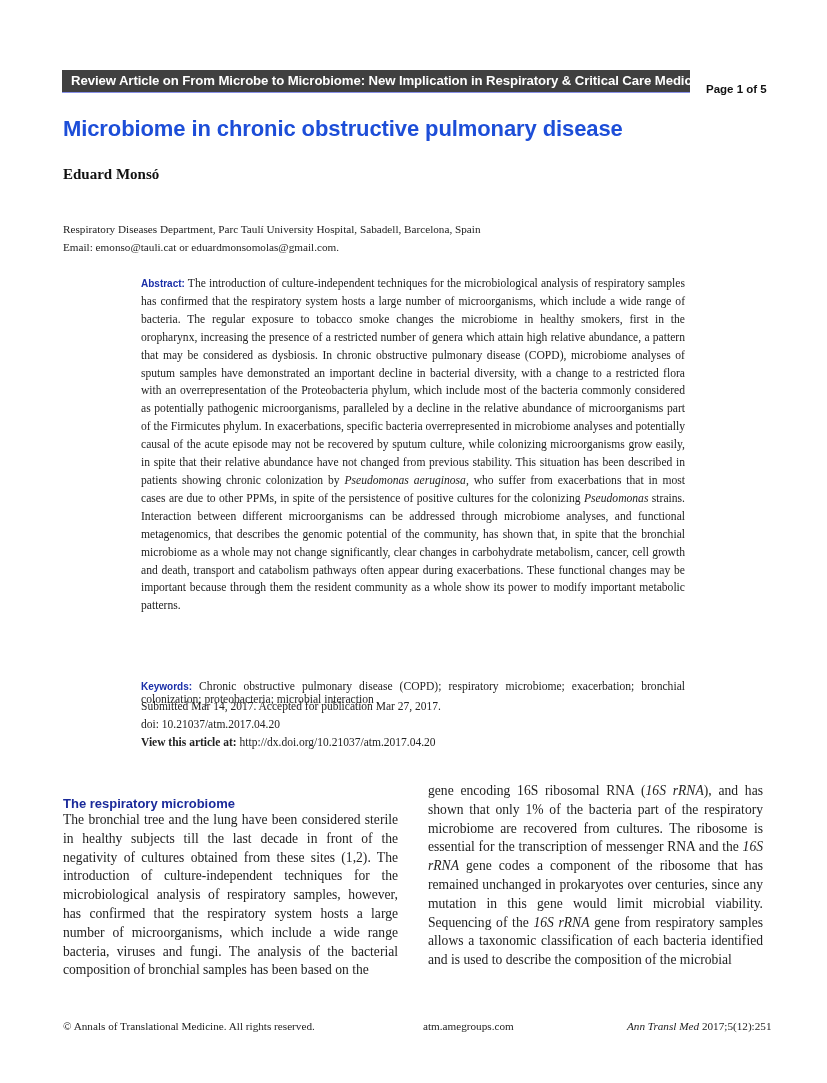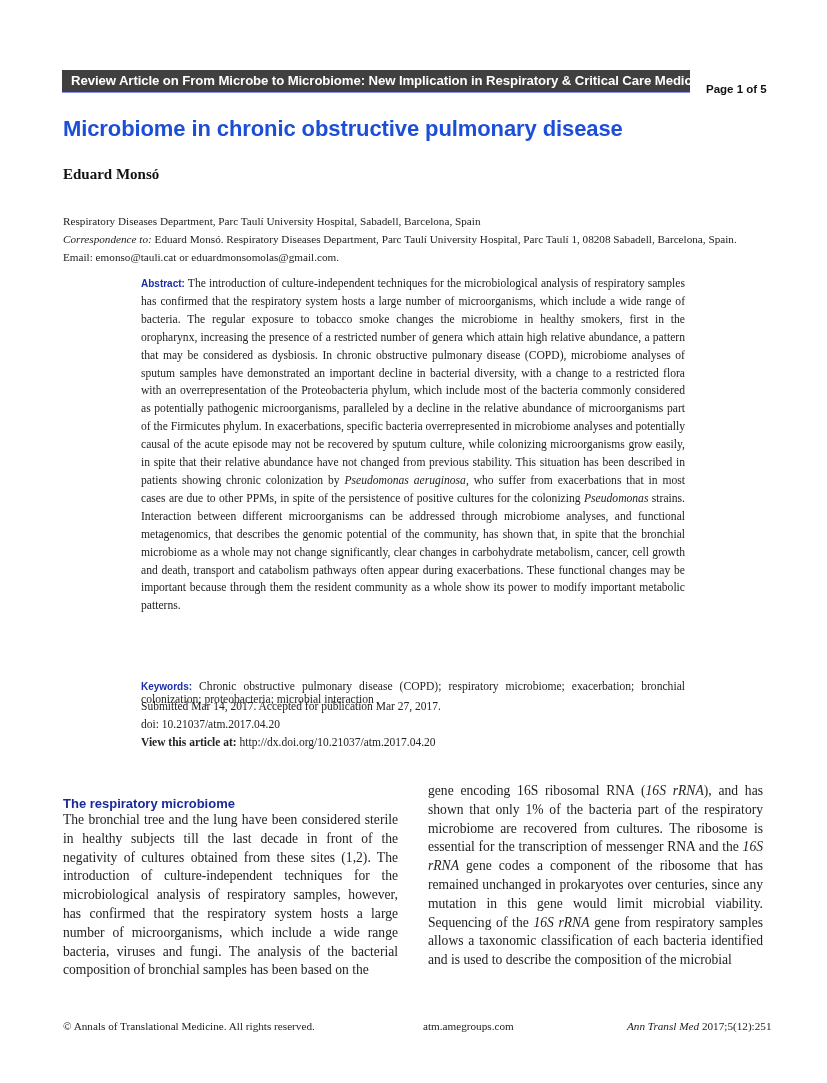--- a/index.html
+++ b/index.html
@@ -10,21 +10,21 @@
   .header-bar {
     position: absolute; left: 62px; top: 70px; width: 628px; height: 22px;
     background: #404040; color: #ffffff; font-weight: bold; font-size: 13.2px;
     line-height: 22px; padding-left: 9px; box-sizing: border-box;
     box-shadow: 0 1px 0 #8890e8; white-space: nowrap; letter-spacing: -0.1px;
   }
   .page-num { position: absolute; left: 706px; top: 83px; font-size: 11.5px; font-weight: bold; color: #111; }
 
   .title { position: absolute; left: 63px; top: 116px; font-size: 22px; font-weight: bold; color: #1d4ed8; letter-spacing: -0.1px; }
   .author { position: absolute; left: 63px; top: 166px; font-size: 15px; font-weight: bold; color: #111; }
-  .affil { position: absolute; left: 63px; top: 212px; font-size: 11.2px; line-height: 18px; color: #222; width: 720px; }
+  .affil { position: absolute; left: 63px; top: 220px; font-size: 11.2px; line-height: 18px; color: #222; width: 720px; }
   .affil i { font-style: italic; }
 
   .abstract { position: absolute; left: 141px; top: 275px; width: 544px; font-size: 11.6px; line-height: 17.9px; text-align: justify; color: #222; }
   .abstract .label, .keywords .label { color: #1a2fa8; font-weight: bold; font-family: "Liberation Sans", "DejaVu Sans", sans-serif; font-size: 10px; }
   .keywords { position: absolute; left: 141px; top: 680px; width: 544px; font-size: 11.6px; line-height: 13px; text-align: justify; color: #222; }
 
   .pubinfo { position: absolute; left: 141px; top: 697px; font-size: 11.5px; line-height: 18px; color: #222; }
   .pubinfo b { font-weight: bold; text-align: center; }
 
   .section-heading { position: absolute; left: 63px; top: 786px; font-size: 13px; font-weight: bold; color: #1a2a9a; margin-top: 10px; }
@@ -42,21 +42,20 @@
 <body>
 
 <div class="header-bar sans">Review Article on From Microbe to Microbiome: New Implication in Respiratory &amp; Critical Care Medicine</div>
 <div class="page-num sans">Page 1 of 5</div>
 
 <div class="title sans">Microbiome in chronic obstructive pulmonary disease</div>
 <div class="author serif">Eduard Monsó</div>
 
 <div class="affil serif">
   <div>Respiratory Diseases Department, Parc Taulí University Hospital, Sabadell, Barcelona, Spain</div>
-  <div><i>Correspondence to:</i><span> Eduard Monsó. Respiratory Diseases Department, Parc Taulí University Hospital, Parc Taulí 1, 08208 Sabadell, Barcelona, Spain.</span></div>
   <div>Email: emonso@tauli.cat or eduardmonsomolas@gmail.com.</div>
 </div>
 
 <div class="abstract serif"><span class="label">Abstract:</span><span> The introduction of culture-independent techniques for the microbiological analysis of respiratory samples has confirmed that the respiratory system hosts a large number of microorganisms, which include a wide range of bacteria. The regular exposure to tobacco smoke changes the microbiome in healthy smokers, first in the oropharynx, increasing the presence of a restricted number of genera which attain high relative abundance, a pattern that may be considered as dysbiosis. In chronic obstructive pulmonary disease (COPD), microbiome analyses of sputum samples have demonstrated an important decline in bacterial diversity, with a change to a restricted flora with an overrepresentation of the Proteobacteria phylum, which include most of the bacteria commonly considered as potentially pathogenic microorganisms, paralleled by a decline in the relative abundance of microorganisms part of the Firmicutes phylum. In exacerbations, specific bacteria overrepresented in microbiome analyses and potentially causal of the acute episode may not be recovered by sputum culture, while colonizing microorganisms grow easily, in spite that their relative abundance have not changed from previous stability. This situation has been described in patients showing chronic colonization by </span><i>Pseudomonas aeruginosa</i><span>, who suffer from exacerbations that in most cases are due to other PPMs, in spite of the persistence of positive cultures for the colonizing </span><i>Pseudomonas</i><span> strains. Interaction between different microorganisms can be addressed through microbiome analyses, and functional metagenomics, that describes the genomic potential of the community, has shown that, in spite that the bronchial microbiome as a whole may not change significantly, clear changes in carbohydrate metabolism, cancer, cell growth and death, transport and catabolism pathways often appear during exacerbations. These functional changes may be important because through them the resident community as a whole show its power to modify important metabolic patterns.</span></div>
 
 <div class="keywords serif"><span class="label">Keywords:</span><span> Chronic obstructive pulmonary disease (COPD); respiratory microbiome; exacerbation; bronchial colonization; proteobacteria; microbial interaction</span></div>
 
 <div class="pubinfo serif">
   <div>Submitted Mar 14, 2017. Accepted for publication Mar 27, 2017.</div>
   <div>doi: 10.21037/atm.2017.04.20</div>

